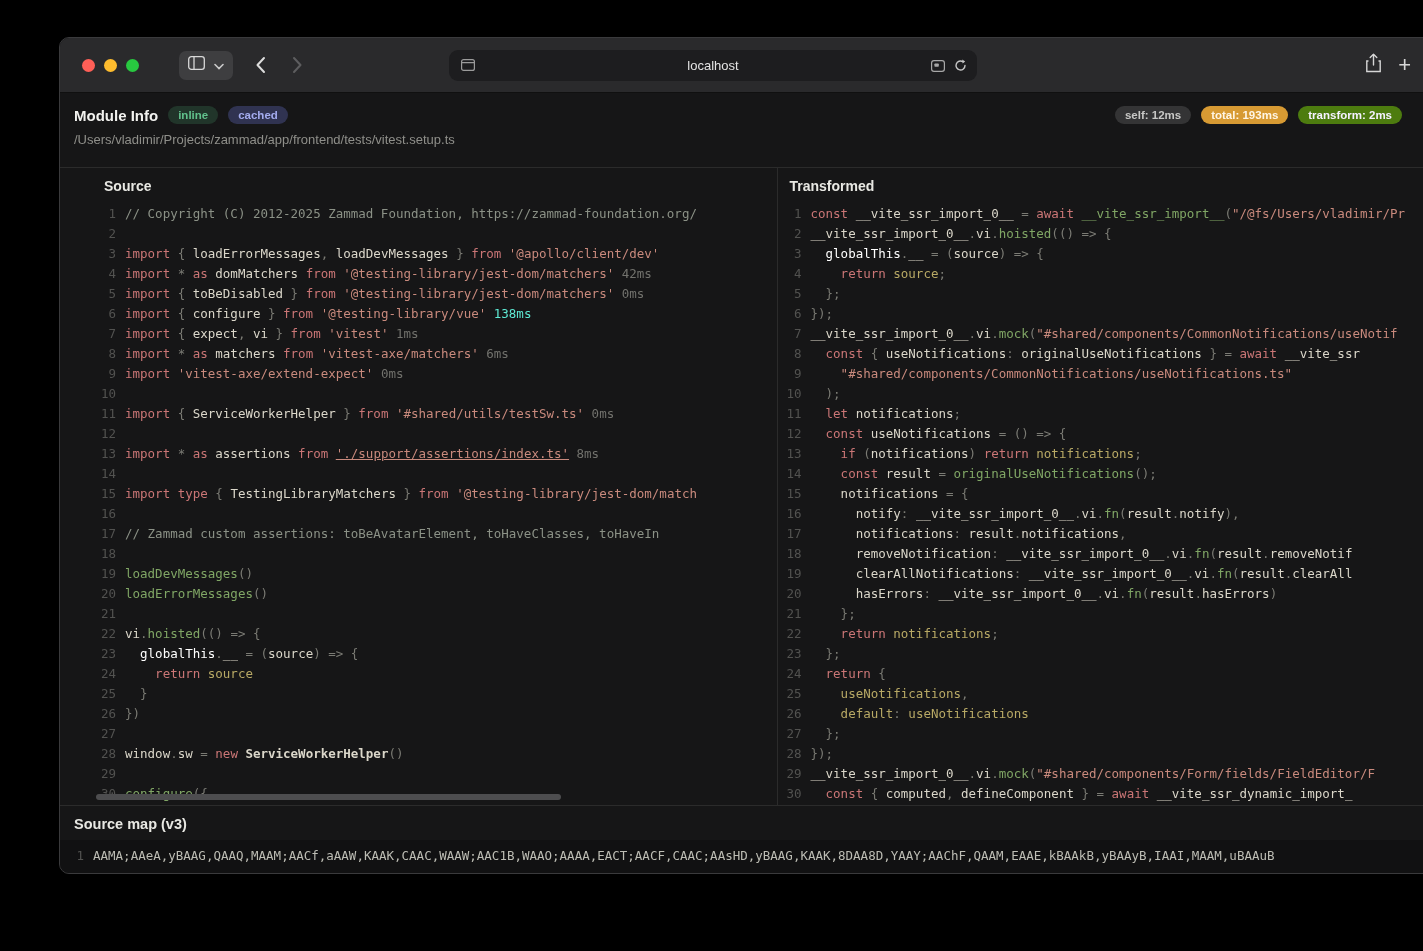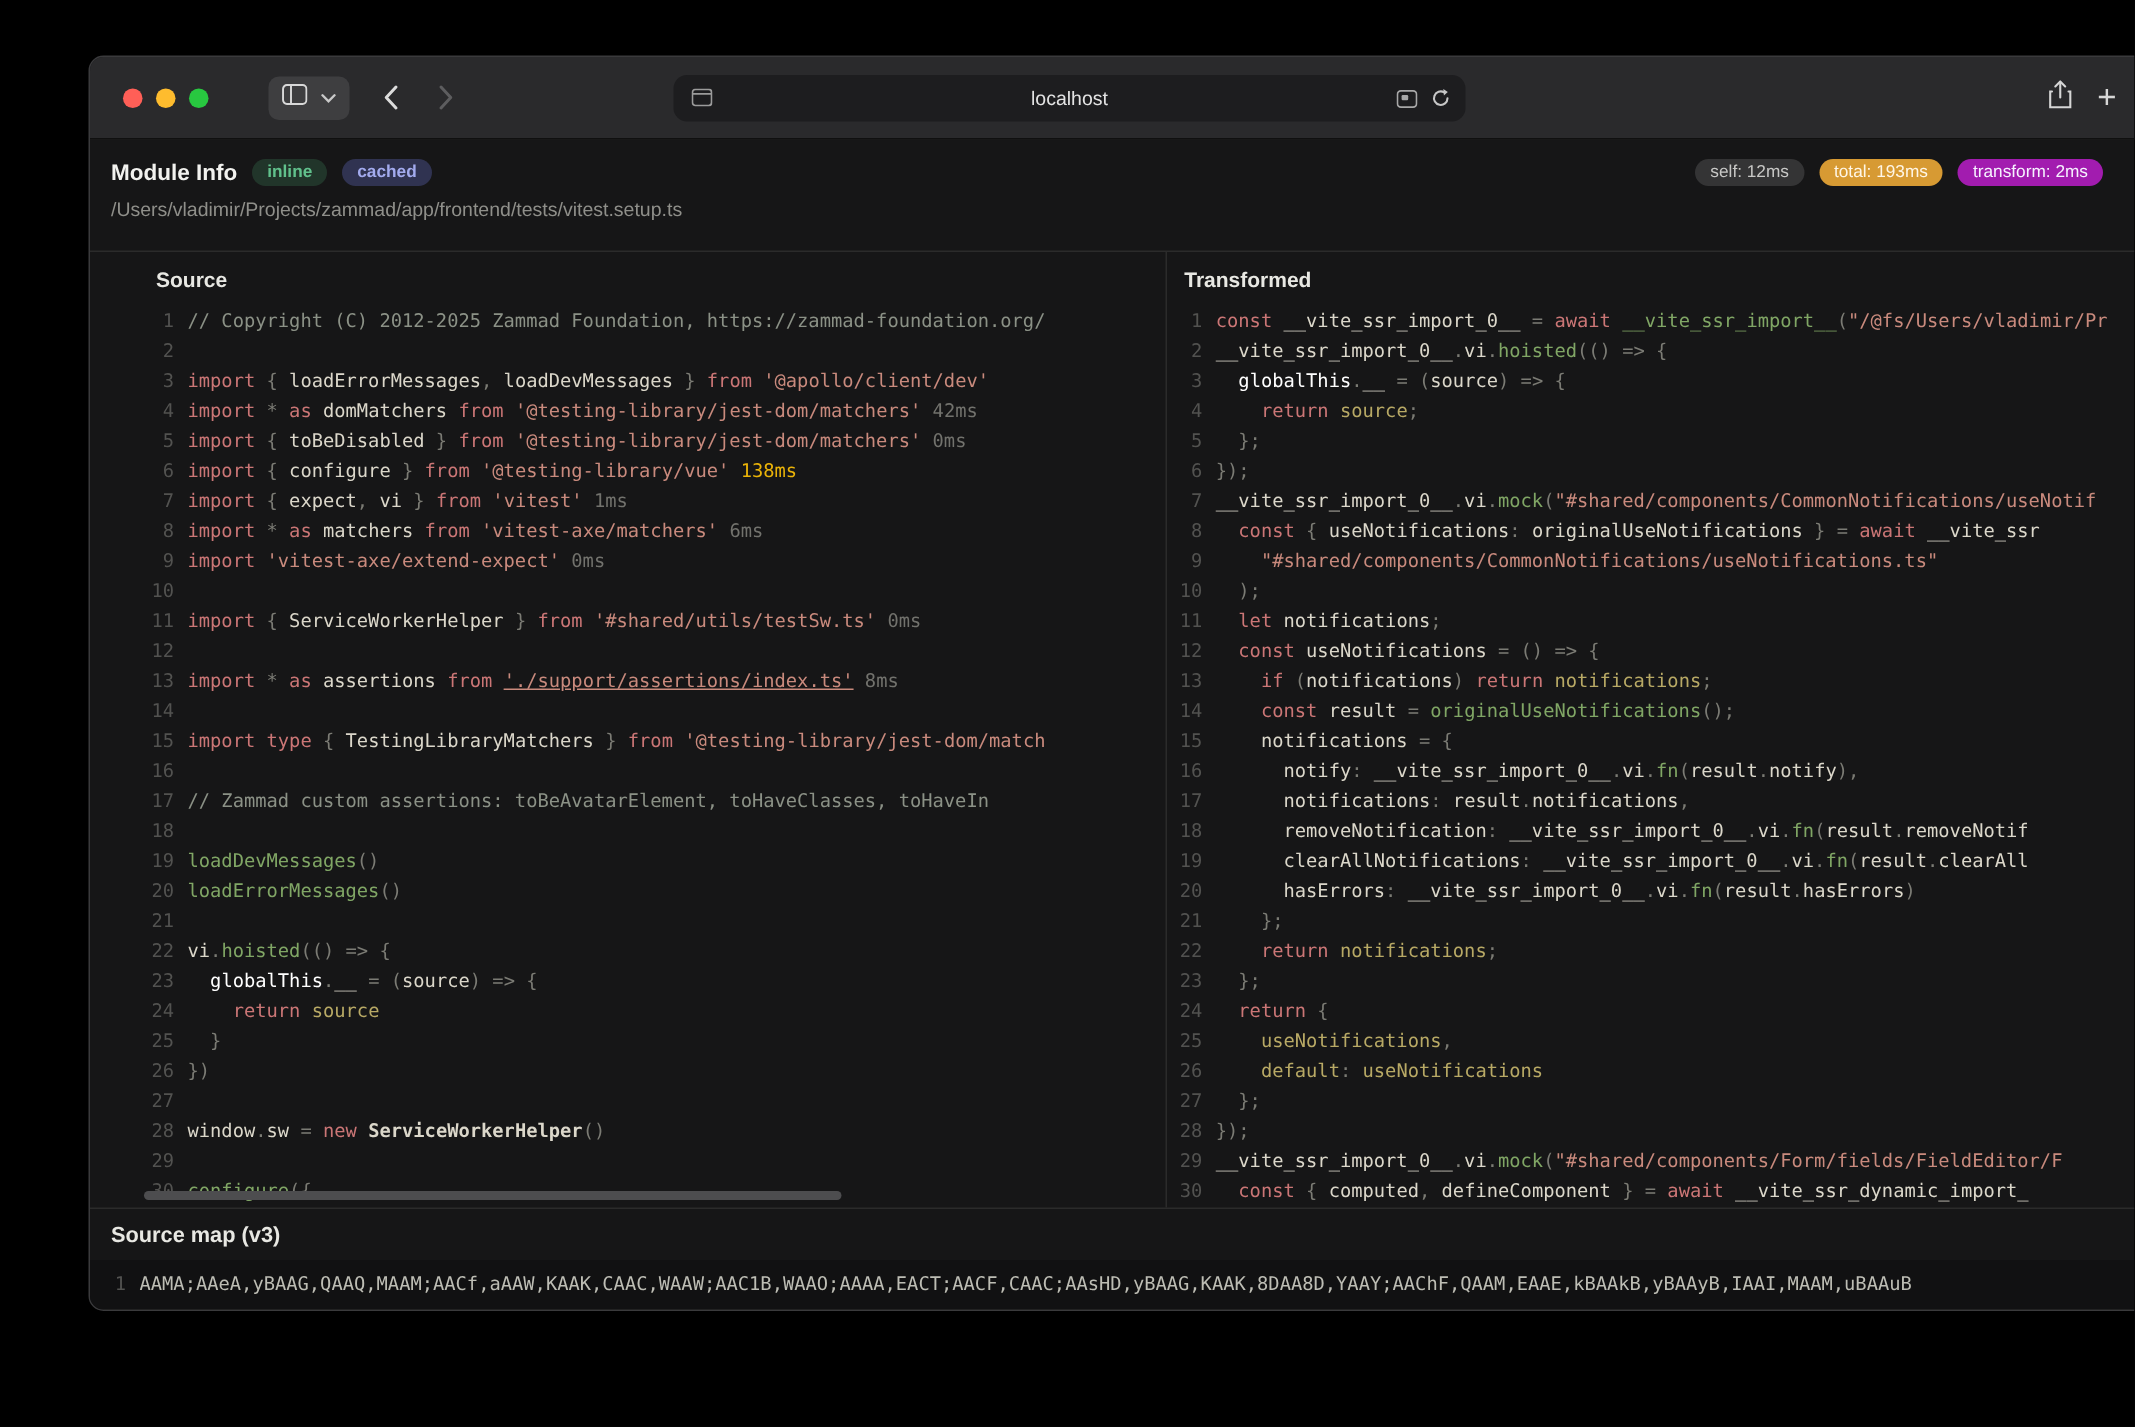--- a/index.html
+++ b/index.html
@@ -25,24 +25,24 @@
   .toolbar-right{position:absolute;right:16px;top:0;height:54px;display:flex;align-items:center;gap:16px;}
   .glyph-btn{color:#d6d6d6;font-size:22px;line-height:1;cursor:default;font-weight:400;}
   
   .module-header{flex:none;height:74px;position:relative;padding:13px 18px 0 14px;box-sizing:border-box;}
   .mh-top{display:flex;align-items:center;}
   .mh-title{font-size:15px;font-weight:700;color:#f2f2ef;}
   .badge{margin-left:10px;font-size:11.5px;padding:3px 10px;border-radius:11px;font-weight:600;}
   .badge-inline{background:rgba(80,180,120,.2);color:#61c18c;}
   .badge-cached{background:rgba(110,120,215,.3);color:#a3abee;}
   .metrics{margin-left:auto;display:flex;gap:10px;align-items:center;margin-right:42px;}
-  .metric{font-size:11.5px;padding:3px 10px;border-radius:11px;font-weight:400;}
+  .metric{font-size:11.5px;padding:3px 10px;border-radius:11px;font-weight:700;}
   .metric-self{background:rgba(255,255,255,.13);color:#c8c8c6;}
   .metric-total{background:#d79a33;color:#fff6e6;}
-  .metric-transform{background:#a21caf;color:#f6f2ff;}
+  .metric-transform{background:#4d7c0f;color:#f6f2ff;}
   .close-btn{position:absolute;right:18px;top:20px;color:#cfcfcd;font-size:20px;line-height:1;cursor:default;}
   .mh-path{margin-top:8px;font-size:13px;color:#8f8f8a;}
   
   .panels{flex:1;display:flex;min-height:0;border-top:1px solid #2b2b2b;padding-left:32px;}
   .panel{flex:1 1 0;min-width:0;display:flex;flex-direction:column;position:relative;}
   .panel + .panel{border-left:1px solid #2b2b2b;}
   .panel-header{flex:none;padding:10px 12px 7px 12px;font-size:14px;font-weight:700;color:#e8e8e3;}
   .code-view{flex:1;overflow:hidden;padding-top:3px;position:relative;}
   .code-line{display:flex;height:20px;line-height:20px;white-space:pre;
              font-family:"DejaVu Sans Mono",monospace;font-size:12.5px;}
@@ -52,21 +52,21 @@
   
   .tk-c{color:#8b9186;}            
   .tk-k{color:#cb7676;}            
   .tk-s{color:#c98a7d;}            
   .tk-f{color:#80a665;}            
   .tk-n{color:#dbd7ca;}            
   .tk-p{color:#7b7b74;}            
   .tk-b{color:#ffffff;}            
   .tk-v{color:#b8a965;}            
   .tk-t{color:#72726d;}            
-  .tk-w{color:#eab308;margin-top:34px;}            
+  .tk-w{color:#5eead4;margin-top:34px;}            
   .tk-u{color:#c98a7d;text-decoration:underline;} 
   .tk-y{color:#dbd7ca;font-weight:700;}           
   
   .footer{flex:none;border-top:1px solid #2b2b2b;}
   .footer-title{padding:10px 14px 8px 14px;font-size:14.5px;font-weight:700;color:#e8e8e3;}
   .map-area{background:#111112;padding:6px 0 7px 0;overflow:hidden;}
   .map-line{display:flex;height:20px;line-height:20px;white-space:pre;overflow:hidden;
             font-family:"DejaVu Sans Mono",monospace;font-size:12.5px;color:#bdbdb4;}
 </style>
 </head>

